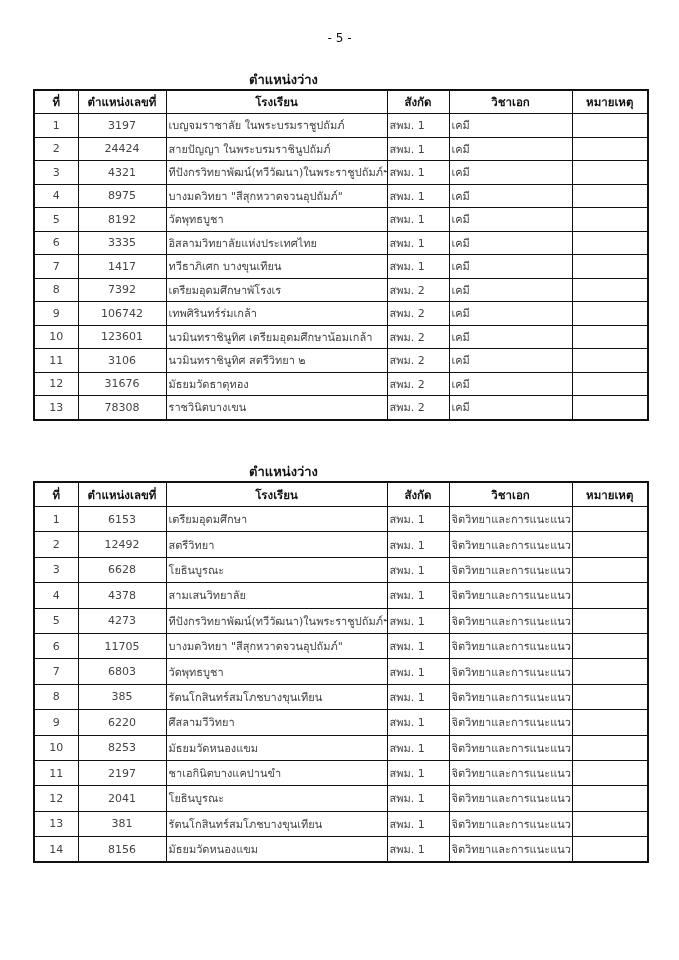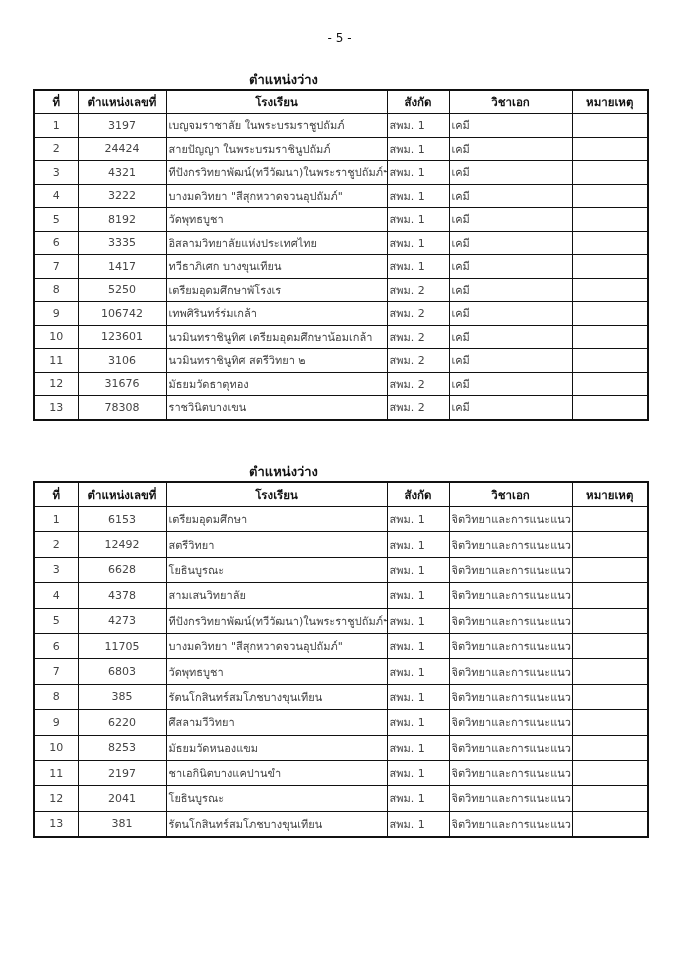--- a/index.html
+++ b/index.html
@@ -71,21 +71,21 @@
       <tr>
         <td class="c">3</td>
         <td class="c">4321</td>
         <td class="l">ทีปังกรวิทยาพัฒน์(ทวีวัฒนา)ในพระราชูปถัมภ์ฯ</td>
         <td class="l">สพม. 1</td>
         <td class="l">เคมี</td>
         <td class="l"></td>
       </tr>
       <tr>
         <td class="c">4</td>
-        <td class="c">3222</td>
+        <td class="c">8975</td>
         <td class="l">บางมดวิทยา "สีสุกหวาดจวนอุปถัมภ์"</td>
         <td class="l">สพม. 1</td>
         <td class="l">เคมี</td>
         <td class="l"></td>
       </tr>
       <tr>
         <td class="c">5</td>
         <td class="c">8192</td>
         <td class="l">วัดพุทธบูชา</td>
         <td class="l">สพม. 1</td>
@@ -103,21 +103,21 @@
       <tr>
         <td class="c">7</td>
         <td class="c">1417</td>
         <td class="l">ทวีธาภิเศก บางขุนเทียน</td>
         <td class="l">สพม. 1</td>
         <td class="l">เคมี</td>
         <td class="l"></td>
       </tr>
       <tr>
         <td class="c">8</td>
-        <td class="c">5250</td>
+        <td class="c">7392</td>
         <td class="l">เตรียมอุดมศึกษาพัโรงเร</td>
         <td class="l">สพม. 2</td>
         <td class="l">เคมี</td>
         <td class="l"></td>
       </tr>
       <tr>
         <td class="c">9</td>
         <td class="c">106742</td>
         <td class="l">เทพศิรินทร์ร่มเกล้า</td>
         <td class="l">สพม. 2</td>
@@ -277,14 +277,22 @@
         <td class="l"></td>
       </tr>
       <tr>
         <td class="c">13</td>
         <td class="c">381</td>
         <td class="l">รัตนโกสินทร์สมโภชบางขุนเทียน</td>
         <td class="l">สพม. 1</td>
         <td class="l">จิตวิทยาและการแนะแนว</td>
         <td class="l"></td>
       </tr>
+      <tr>
+        <td class="c">14</td>
+        <td class="c">8156</td>
+        <td class="l">มัธยมวัดหนองแขม</td>
+        <td class="l">สพม. 1</td>
+        <td class="l">จิตวิทยาและการแนะแนว</td>
+        <td class="l"></td>
+      </tr>
     </tbody>
 </table>
 
 </body></html>

